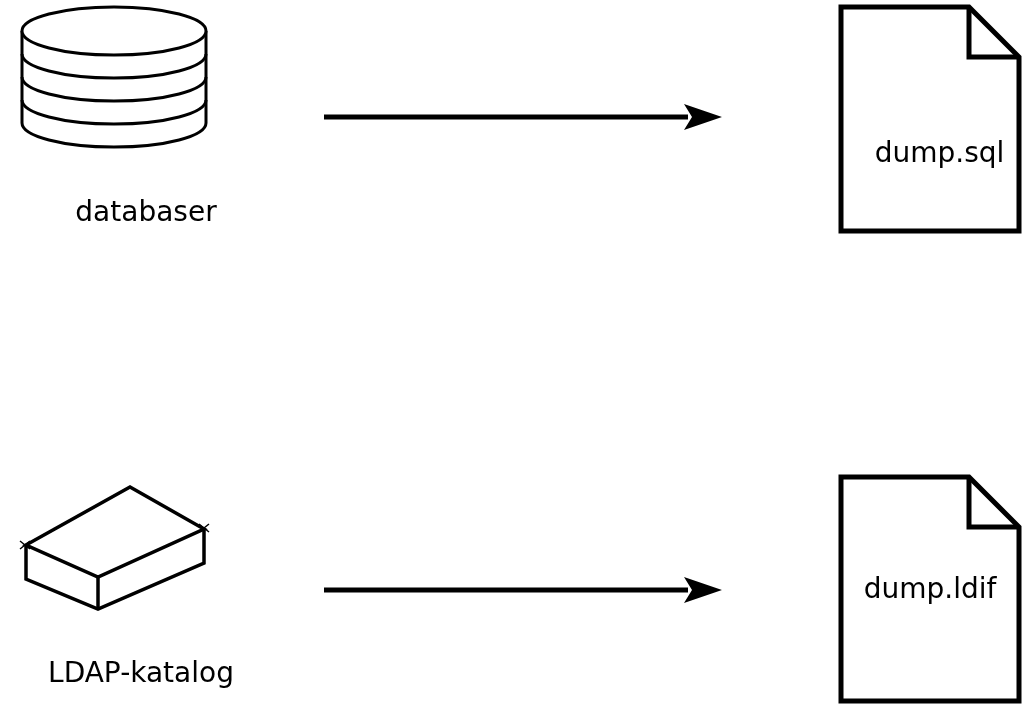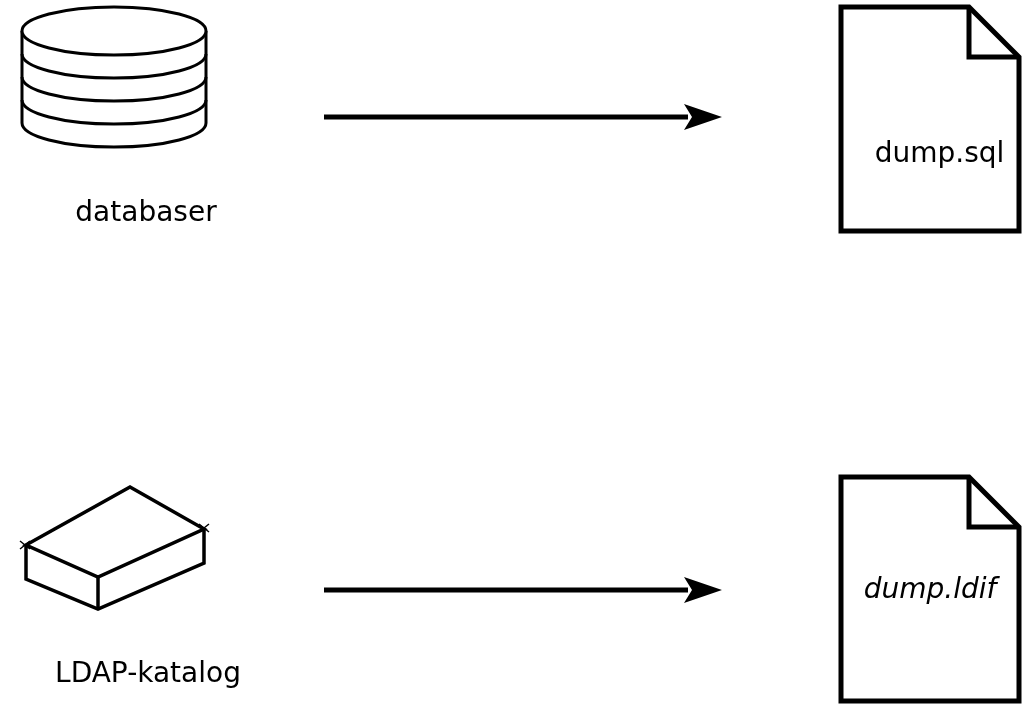--- a/index.html
+++ b/index.html
@@ -73,27 +73,27 @@
   <div class="file-label" style="left:838px; top:100px; width:203px;margin-top:36px;">dump.sql</div>
 
   <svg class="abs" style="left:18px; top:483px;" width="192" height="130" viewBox="0 0 192 130">
     <path class="fill-white" stroke-width="3.5" d="M8,62 L112,4 L186,46 L80,94 Z"></path>
     <path class="stroke" stroke-width="3.5" d="M8,62 L8,96 L80,126 L186,80 L186,46"></path>
     <path class="stroke" stroke-width="3.5" d="M80,94 L80,126"></path>
     <path class="stroke" stroke-width="1.5" d="M2,58 L12,66 M2,66 L12,58"></path>
     <path class="stroke" stroke-width="1.5" d="M181,41 L191,49 M181,49 L191,41"></path>
   </svg>
 
-  <div class="node-label" style="left:8px; top:657px; width:216px;">LDAP-katalog</div>
+  <div class="node-label" style="left:1px; top:657px; width:216px;">LDAP-katalog</div>
 
   <svg class="abs" style="left:322px; top:573px;" width="400" height="34" viewBox="0 0 400 34">
     <line class="stroke" stroke-width="5" x1="2" y1="17" x2="366" y2="17"></line>
     <polygon class="solid" points="362,4 400,17 362,30 370,17"></polygon>
   </svg>
 
   <svg class="abs" style="left:838px; top:474px;" width="184" height="230" viewBox="0 0 184 230">
     <path class="fill-white" stroke-width="5" d="M3,3 L131,3 L181,53 L181,227 L3,227 Z"></path>
     <path class="stroke" stroke-width="5" d="M131,3 L131,53 L181,53"></path>
   </svg>
 
-  <div class="file-label" style="left:838px; top:572px; width:184px;font-style:italic;">dump.ldif</div>
+  <div class="file-label" style="left:838px; top:572px; width:184px;">dump.ldif</div>
 
 </div>
 
 </body></html>

